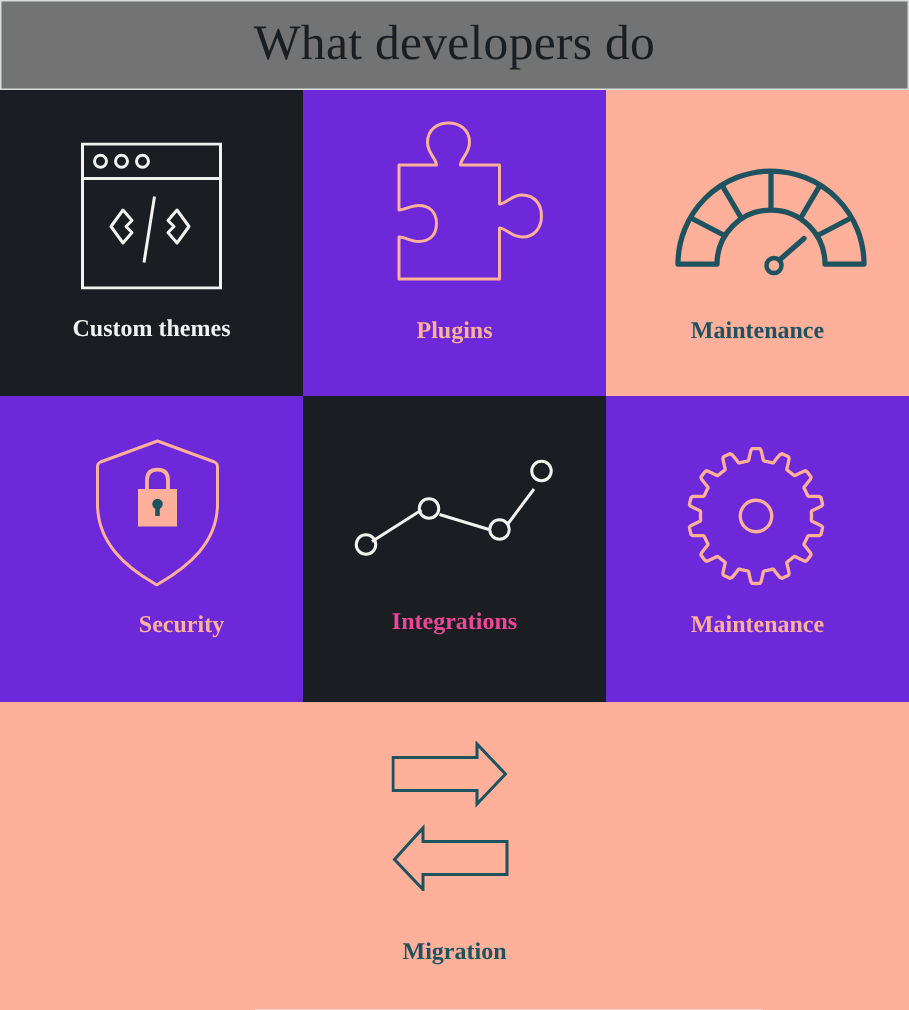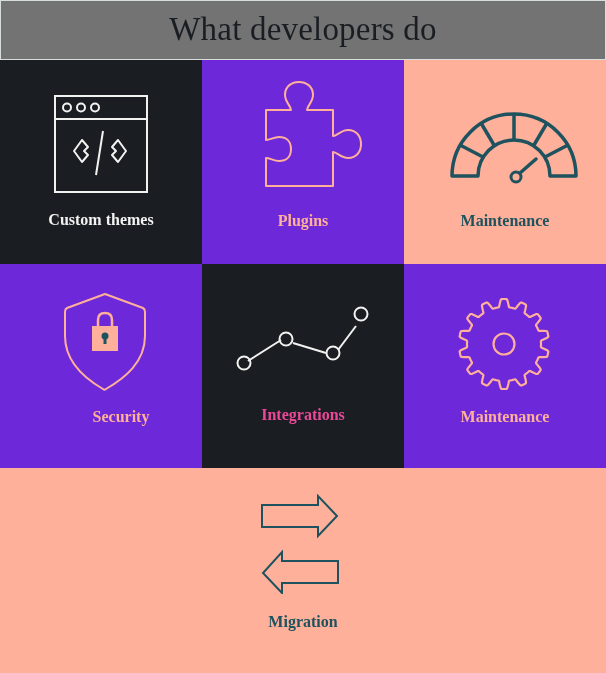--- a/index.html
+++ b/index.html
@@ -88,16 +88,16 @@
       <circle cx="48" cy="46" r="10.5" fill="none" stroke="#ffb09a" stroke-width="2.2"></circle>
     </svg>
     <div class="label" style="top:144px;color:#ffb09a;">Maintenance</div>
   </div>
 
   <div class="tile peach" style="left:0;top:468px;width:606px;height:205px;">
     <svg style="position:absolute;left:261px;top:26px;" width="80" height="100" viewBox="0 0 80 100">
       <path d="M1 11 L57 11 L57 2 L76 22 L57 42 L57 33 L1 33 Z" fill="none" stroke="#1d525e" stroke-width="2" stroke-linejoin="miter"></path>
       <path d="M77 67 L21 67 L21 58 L2 79 L21 99 L21 89 L77 89 Z" fill="none" stroke="#1d525e" stroke-width="2" stroke-linejoin="miter"></path>
     </svg>
-    <div class="label" style="top:145px;color:#1d525e;text-align:center;">Migration</div>
+    <div class="label" style="top:158px;color:#1d525e;text-align:center;">Migration</div>
   </div>
 
 </div>
 
 </body></html>

